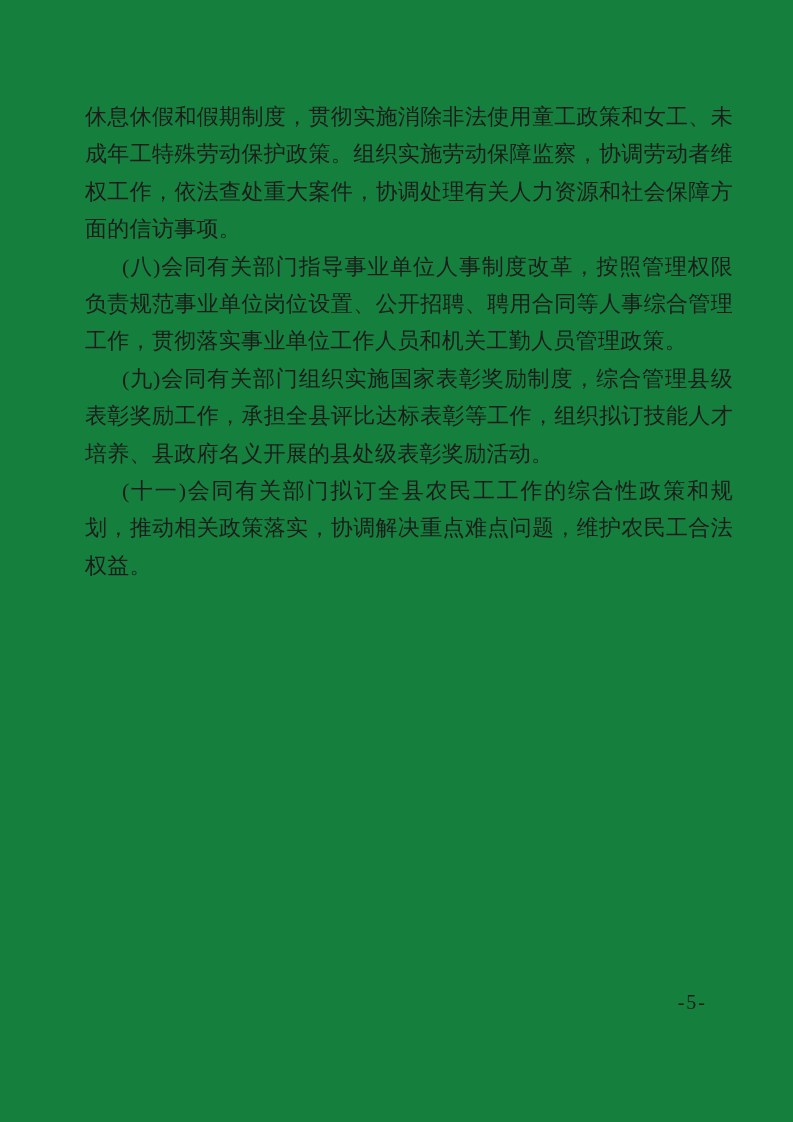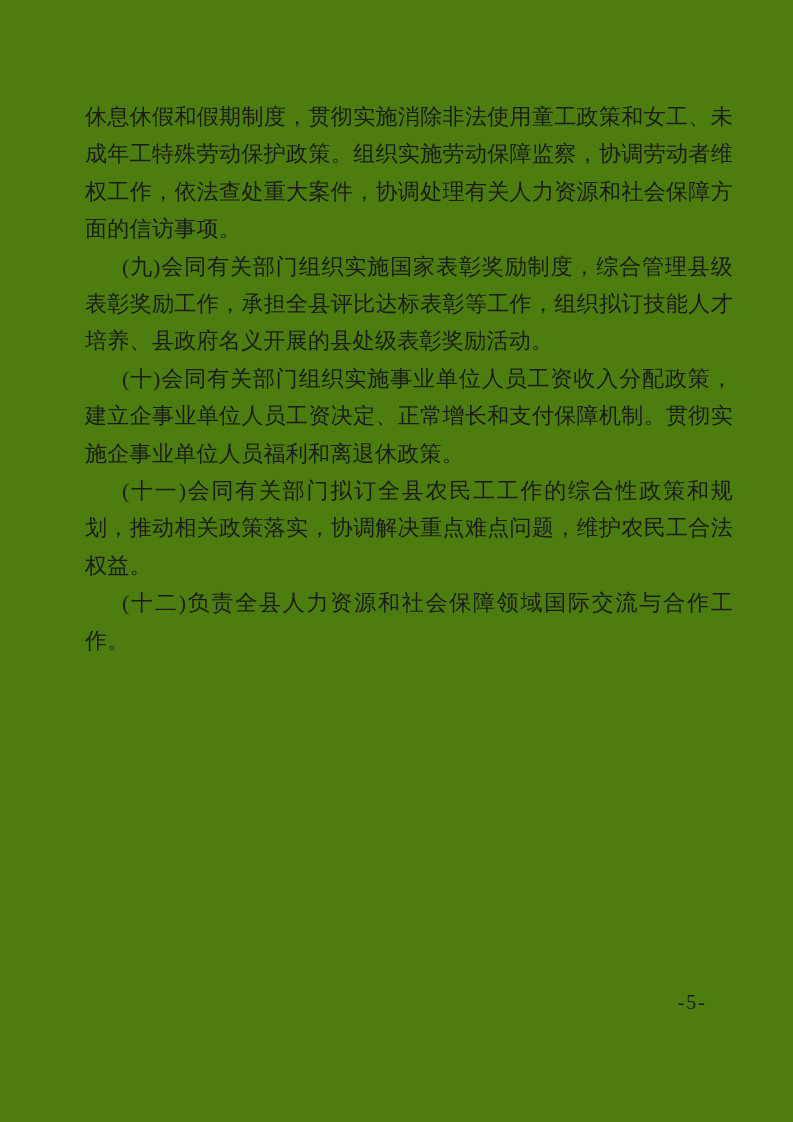--- a/index.html
+++ b/index.html
@@ -5,21 +5,21 @@
   html, body {
     margin: 0;
     padding: 0;
     background: #e8e8e8;
   }
   .page {
     position: relative;
     width: 793px;
     height: 1122px;
     margin: 0 auto;
-    background: #4d7c0f;
+    background: #15803d;
     font-family: "Liberation Serif", "DejaVu Serif", serif;
     color: #1c1c1c;
     overflow: hidden;
   }
   .document-body {
     position: absolute;
     left: 85px;
     top: 98px;
     width: 648px;
   }
@@ -44,19 +44,18 @@
     letter-spacing: 2px;
     color: #1c1c1c;
   }
 </style>
 </head>
 <body>
 
 <div class="page">
   <div class="document-body">
       <p class="para">休息休假和假期制度，贯彻实施消除非法使用童工政策和女工、未成年工特殊劳动保护政策。组织实施劳动保障监察，协调劳动者维权工作，依法查处重大案件，协调处理有关人力资源和社会保障方面的信访事项。</p>
+      <p class="para indent">(八)会同有关部门指导事业单位人事制度改革，按照管理权限负责规范事业单位岗位设置、公开招聘、聘用合同等人事综合管理工作，贯彻落实事业单位工作人员和机关工勤人员管理政策。</p>
       <p class="para indent">(九)会同有关部门组织实施国家表彰奖励制度，综合管理县级表彰奖励工作，承担全县评比达标表彰等工作，组织拟订技能人才培养、县政府名义开展的县处级表彰奖励活动。</p>
-      <p class="para indent">(十)会同有关部门组织实施事业单位人员工资收入分配政策，建立企事业单位人员工资决定、正常增长和支付保障机制。贯彻实施企事业单位人员福利和离退休政策。</p>
       <p class="para indent">(十一)会同有关部门拟订全县农民工工作的综合性政策和规划，推动相关政策落实，协调解决重点难点问题，维护农民工合法权益。</p>
-      <p class="para indent">(十二)负责全县人力资源和社会保障领域国际交流与合作工作。</p>
     </div>
   <div class="page-number">-5-</div>
 </div>
 
 </body></html>

